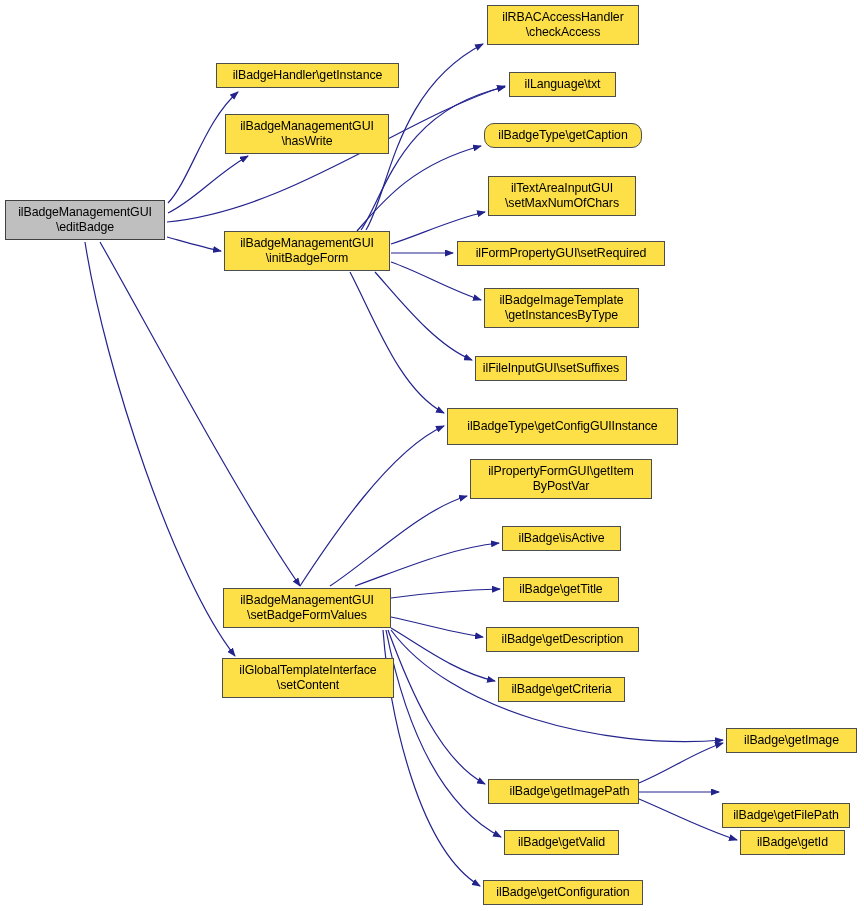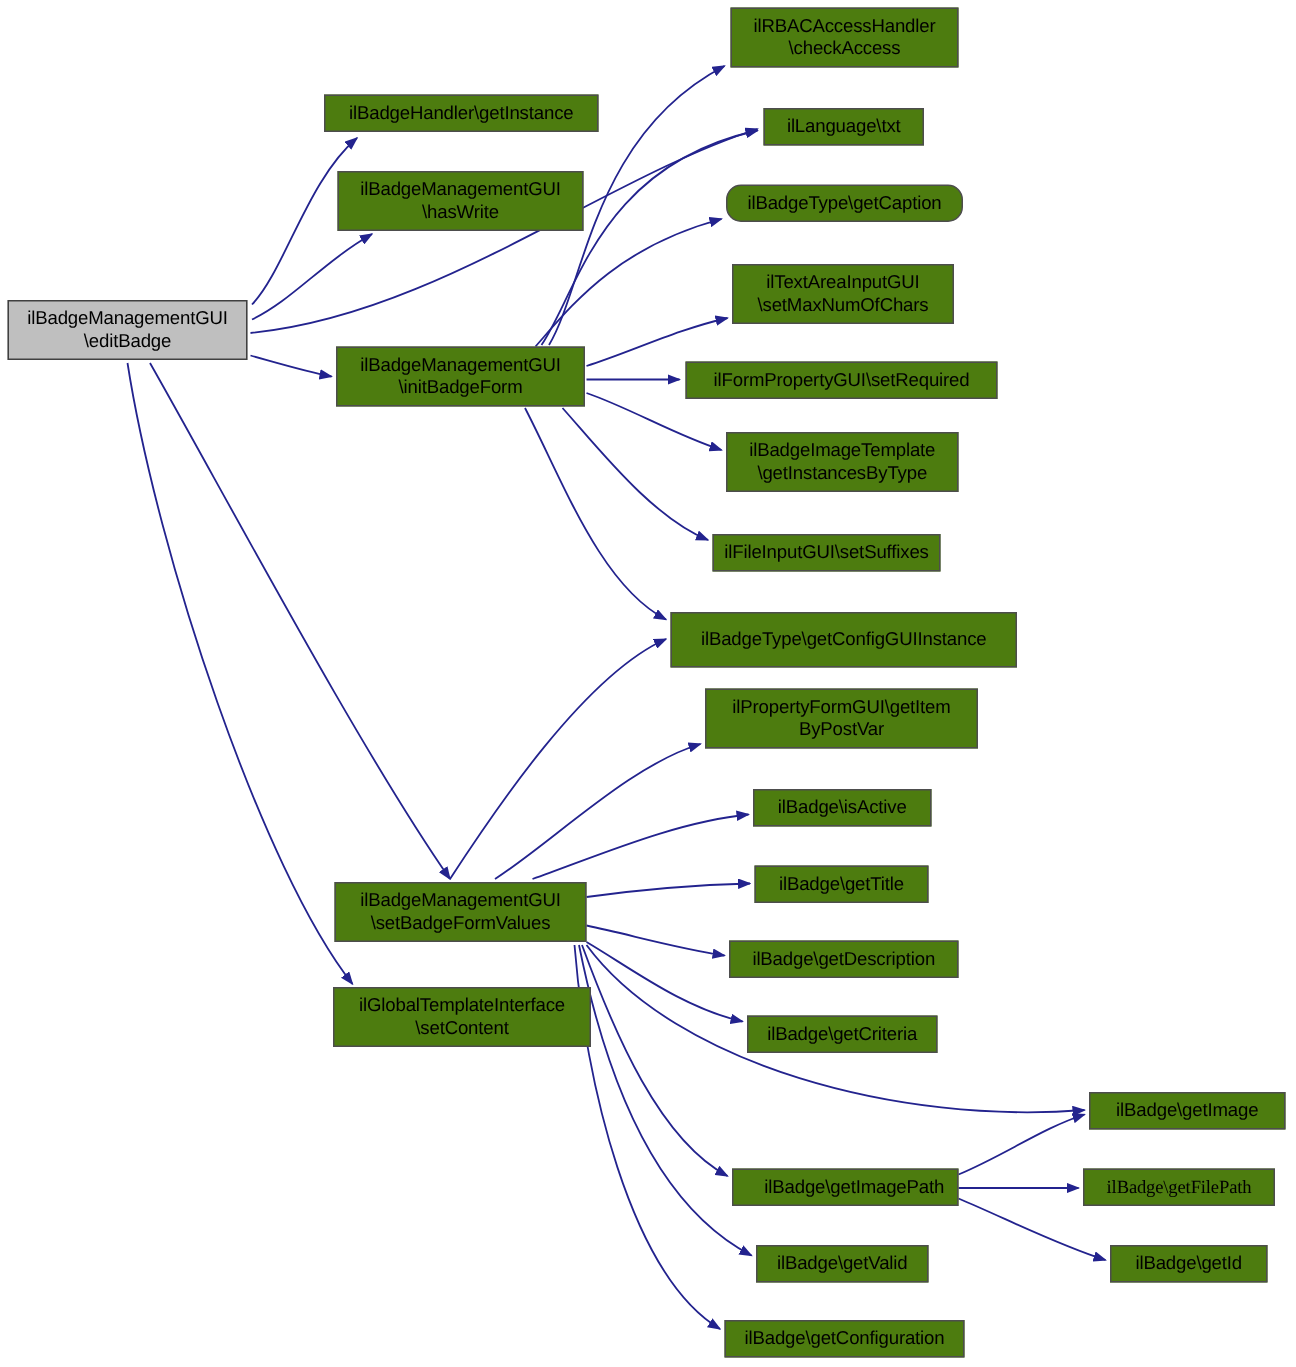--- a/index.html
+++ b/index.html
@@ -22,21 +22,21 @@
     left: 0;
     top: 0;
     width: 864px;
     height: 911px;
     pointer-events: none;
   }
   .gnode {
     position: absolute;
     box-sizing: border-box;
     border: 1px solid #4d4d4d;
-    background: #4d7c0f;
+    background: #fde047;
     color: #000000;
     font-size: 12.4px;
     line-height: 14.6px;
     text-align: center;
     display: flex;
     align-items: center;
     justify-content: center;
     white-space: pre;
     letter-spacing: -0.1px;
   }
@@ -118,17 +118,17 @@
       <div class="gnode" style="left: 470px; top: 459px; width: 182px; height: 40px;"><span class="gnode-label">ilPropertyFormGUI\getItem
 ByPostVar</span></div>
       <div class="gnode" style="left: 502px; top: 526px; width: 119px; height: 25px;"><span class="gnode-label">ilBadge\isActive</span></div>
       <div class="gnode" style="left: 503px; top: 577px; width: 116px; height: 25px; align-items: center;"><span class="gnode-label">ilBadge\getTitle</span></div>
       <div class="gnode" style="left: 486px; top: 627px; width: 153px; height: 25px;"><span class="gnode-label">ilBadge\getDescription</span></div>
       <div class="gnode" style="left: 498px; top: 677px; width: 127px; height: 25px;"><span class="gnode-label">ilBadge\getCriteria</span></div>
       <div class="gnode" style="left: 488px; top: 779px; width: 151px; height: 25px; padding-left: 12px;"><span class="gnode-label">ilBadge\getImagePath</span></div>
       <div class="gnode" style="left: 504px; top: 830px; width: 115px; height: 25px; justify-content: flex-end;"><span class="gnode-label">ilBadge\getValid</span></div>
       <div class="gnode" style="left: 483px; top: 880px; width: 160px; height: 25px;"><span class="gnode-label">ilBadge\getConfiguration</span></div>
       <div class="gnode" style="left: 726px; top: 728px; width: 131px; height: 25px;"><span class="gnode-label">ilBadge\getImage</span></div>
-      <div class="gnode" style="left: 722px; top: 779px; width: 128px; height: 25px; font-family: Liberation Serif, serif;"><span class="gnode-label">ilBadge\getFilePath</span></div>
+      <div class="gnode" style="left: 722px; top: 803px; width: 128px; height: 25px;"><span class="gnode-label">ilBadge\getFilePath</span></div>
       <div class="gnode" style="left: 740px; top: 830px; width: 105px; height: 25px;"><span class="gnode-label">ilBadge\getId</span></div>
     </div>
 
 </div>
 
 </body></html>

